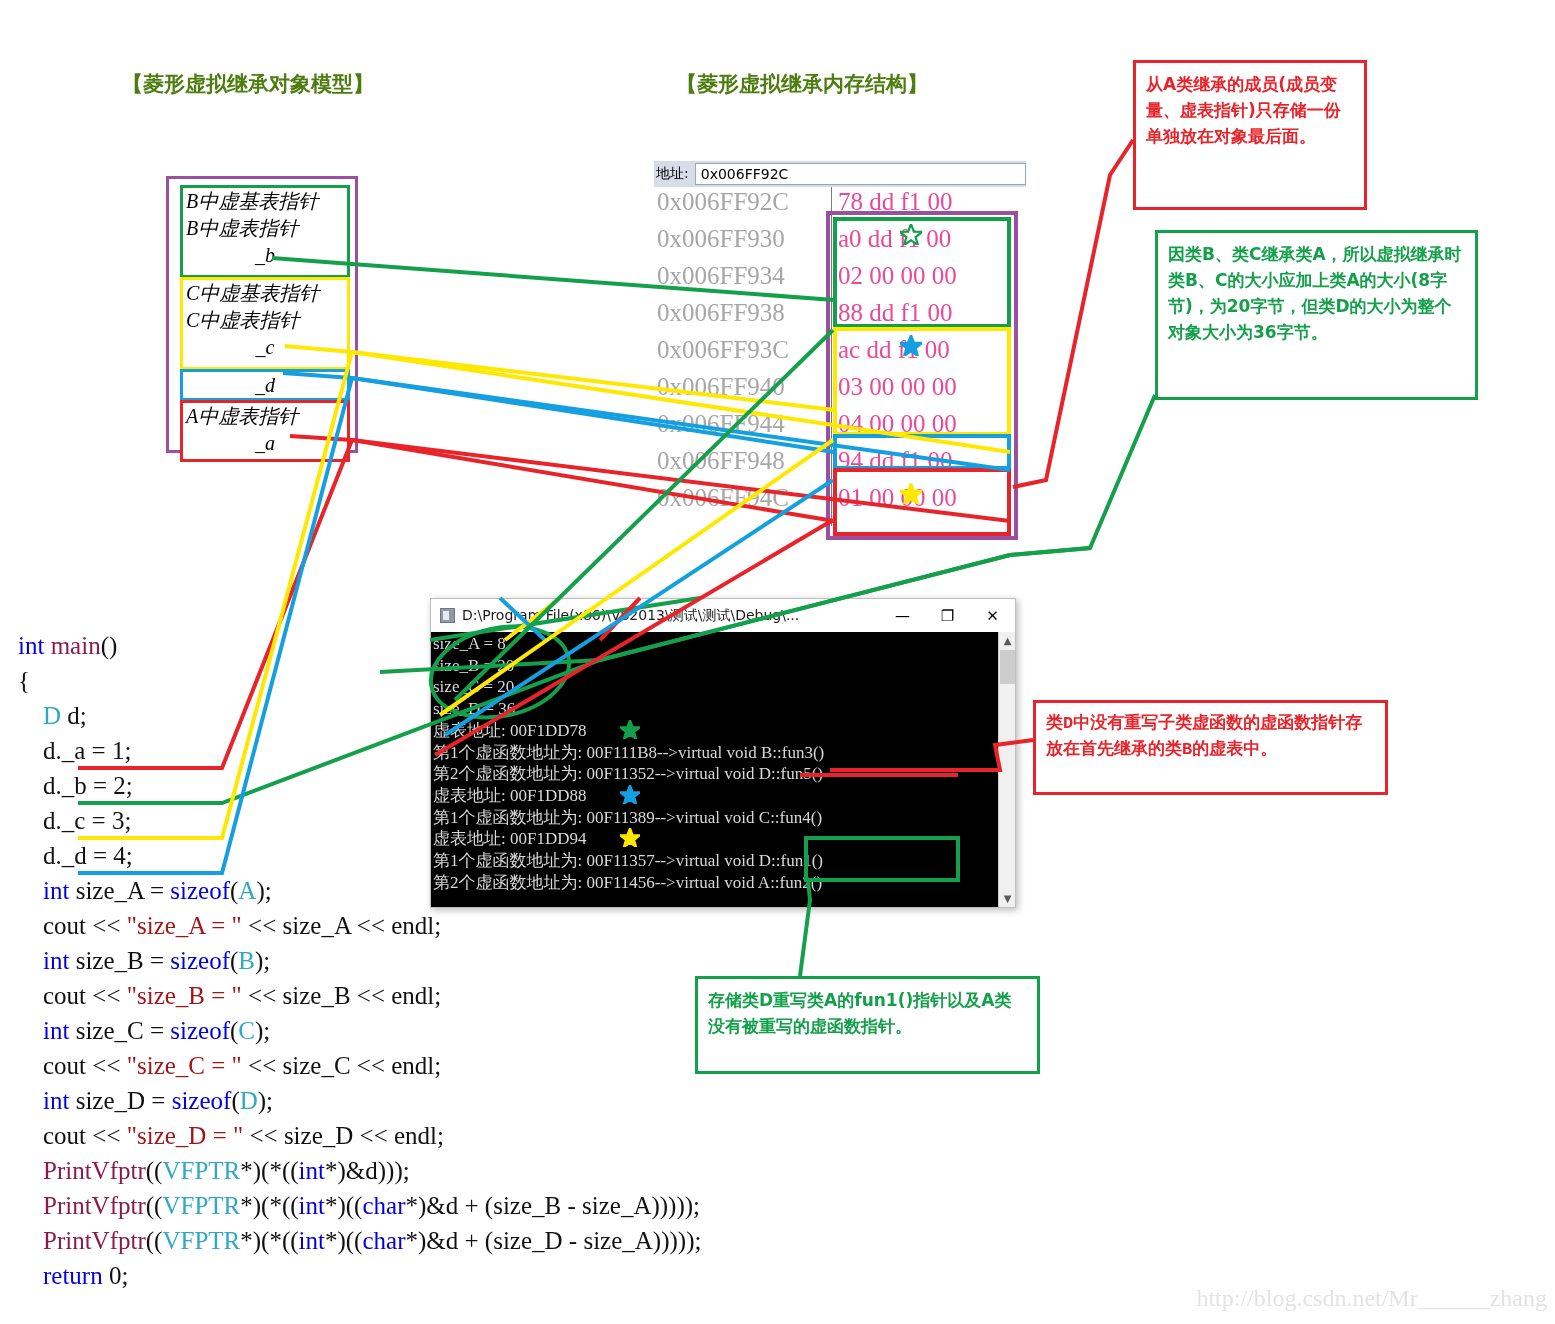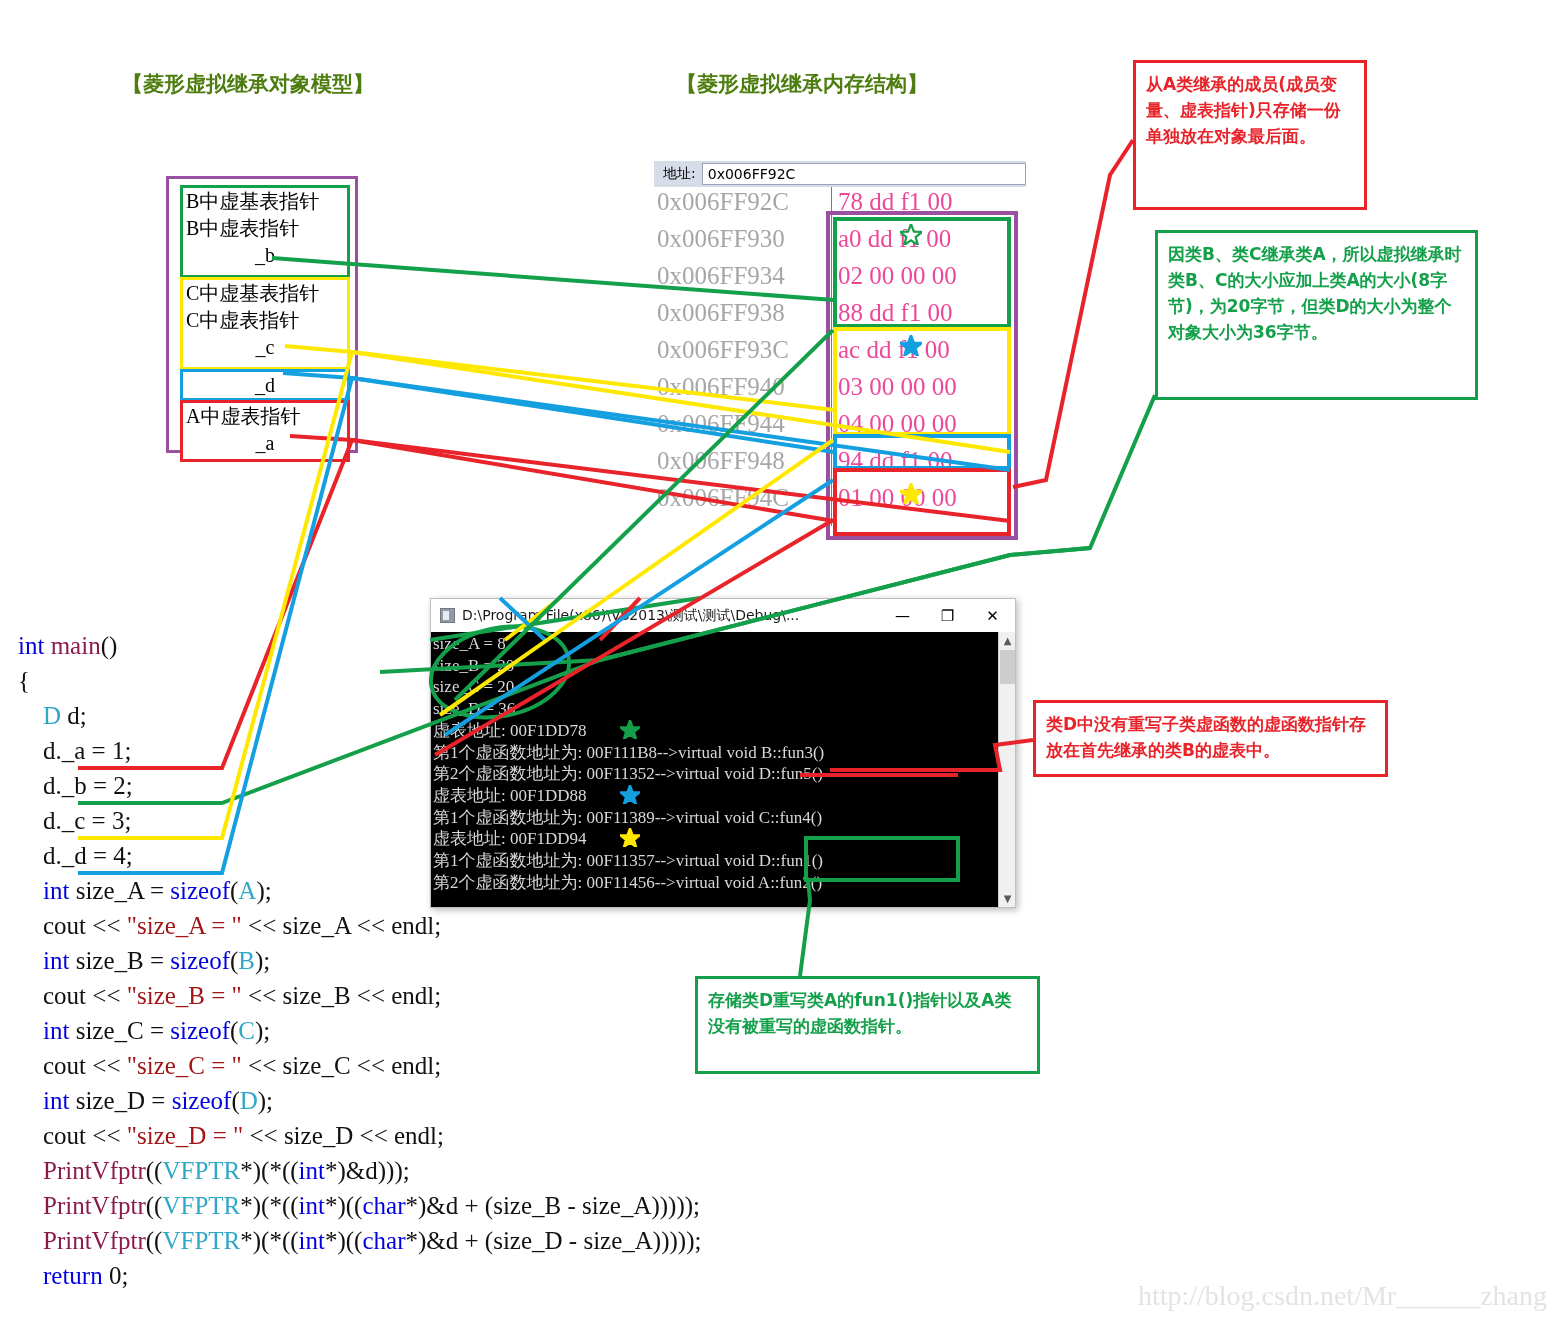--- a/index.html
+++ b/index.html
@@ -8,32 +8,32 @@
   .abs{position:absolute;}
   .nosel{user-select:none;}
 
   
   .heading{font-family:"DejaVu Sans","Liberation Sans",sans-serif;font-weight:bold;
            font-size:21px;color:#4d7c0f;white-space:nowrap;text-align:right;}
 
   
   #obj-model{left:166px;top:176px;width:192px;height:277px;
              border:3px solid #9b4fa0;box-sizing:border-box;background:#fff;}
-  .ombox{position:absolute;box-sizing:border-box;background:#fff;}
+  .ombox{position:absolute;box-sizing:border-box;background:#fff;font-style:italic;}
   .omline{font-size:20px;line-height:27px;color:#000;white-space:nowrap;
           font-family:"Liberation Serif","DejaVu Serif",serif;}
   .omcenter{text-align:center;}
 
   
   #mem-window{left:654px;top:161px;width:372px;height:390px;background:#fff;}
   #mem-title{height:25px;background:#3c4f6e;color:#fff;
              font-family:"DejaVu Sans","Liberation Sans",sans-serif;font-size:14px;
              display:flex;align-items:center;padding-left:8px;box-sizing:border-box;}
   #mem-addrbar{height:26px;background:#d6dce8;display:flex;align-items:center;
-               padding-left:9px;box-sizing:border-box;}
+               padding-left:2px;box-sizing:border-box;}
   #mem-addrbar .lbl{font-family:"DejaVu Sans","Liberation Sans",sans-serif;
                     font-size:14px;color:#000;margin-right:6px;}
   #mem-addrbar .fld{flex:1;height:22px;background:#fff;border:1px solid #9aa4b4;
                     font-family:"DejaVu Sans","Liberation Sans",sans-serif;
                     font-size:14px;color:#000;display:flex;align-items:center;
                     padding-left:5px;box-sizing:border-box;}
   #mem-body{position:relative;background:#fff;height:339px;}
   .mem-row{position:absolute;left:0;width:372px;height:37px;}
   .mem-addr{position:absolute;left:3px;top:0;font-size:25px;color:#a6a6a6;
             letter-spacing:0px;white-space:nowrap;}
@@ -77,21 +77,21 @@
 
   
   #code{left:18px;top:628px;font-size:25px;line-height:35px;white-space:pre;
         font-family:"Liberation Serif","DejaVu Serif",serif;color:#111;}
   .k{color:#0000e0;}  
   .t{color:#2fa8c8;}  
   .s{color:#a31515;}  
   .f{color:#8b1a4a;}  
 
   
-  #watermark{right:8px;bottom:12px;color:#e3e3e3;font-size:28px;white-space:nowrap;
+  #watermark{right:8px;bottom:12px;color:#e3e3e3;font-size:24px;white-space:nowrap;
              font-family:"Liberation Serif","DejaVu Serif",serif;}
 
   svg.overlay{position:absolute;left:0;top:0;width:1555px;height:1324px;
               pointer-events:none;}
 </style>
 </head>
 <body>
 
 <div class="abs heading nosel" style="left:122px;top:70px;">【菱形虚拟继承对象模型】</div>
 <div class="abs heading nosel" style="left:676px;top:70px;">【菱形虚拟继承内存结构】</div>
@@ -169,21 +169,21 @@
 </div>
 
 <div class="abs memhl" style="left:826px;top:211px;width:192px;height:329px;border:4px solid #9b4fa0;"></div>
 <div class="abs memhl" style="left:833px;top:217px;width:178px;height:111px;border:4px solid #14a04a;"></div>
 <div class="abs memhl" style="left:833px;top:327px;width:178px;height:109px;border:4px solid #ffe800;"></div>
 <div class="abs memhl" style="left:833px;top:434px;width:178px;height:36px;border:4px solid #14a0e0;"></div>
 <div class="abs memhl" style="left:833px;top:468px;width:178px;height:68px;border:4px solid #e8232a;"></div>
 
 <div class="note red" style="left:1133px;top:60px;width:234px;height:150px;">从A类继承的成员(成员变量、虚表指针)只存储一份单独放在对象最后面。</div>
 <div class="note green" style="left:1155px;top:230px;width:323px;height:170px;">因类B、类C继承类A，所以虚拟继承时类B、C的大小应加上类A的大小(8字节)，为20字节，但类D的大小为整个对象大小为36字节。</div>
-<div class="note red" style="left:1033px;top:700px;width:355px;height:77px;">类D中没有重写子类虚函数的虚函数指针存放在首先继承的类B的虚表中。</div>
+<div class="note red" style="left:1033px;top:700px;width:355px;height:95px;font-family:Liberation Mono, monospace;">类D中没有重写子类虚函数的虚函数指针存放在首先继承的类B的虚表中。</div>
 <div class="note green" style="left:695px;top:976px;width:345px;height:98px;">存储类D重写类A的fun1()指针以及A类没有被重写的虚函数指针。</div>
 
 <div class="abs" id="console">
   <div id="con-title">
     <div id="con-icon"></div>
     <div id="con-titletext" class="nosel">D:\Program File(x86)\VS2013\测试\测试\Debug\...</div>
     <div class="wbtn">—</div>
     <div class="wbtn">❐</div>
     <div class="wbtn">✕</div>
   </div>

